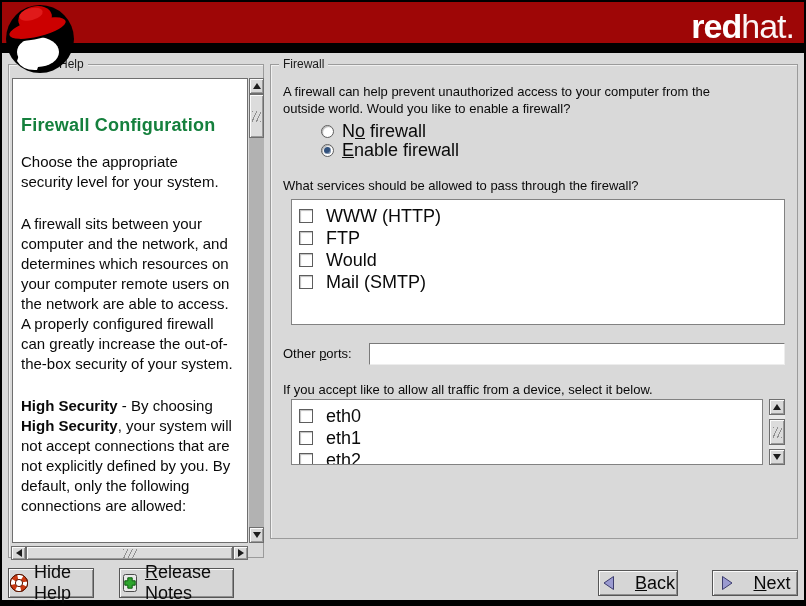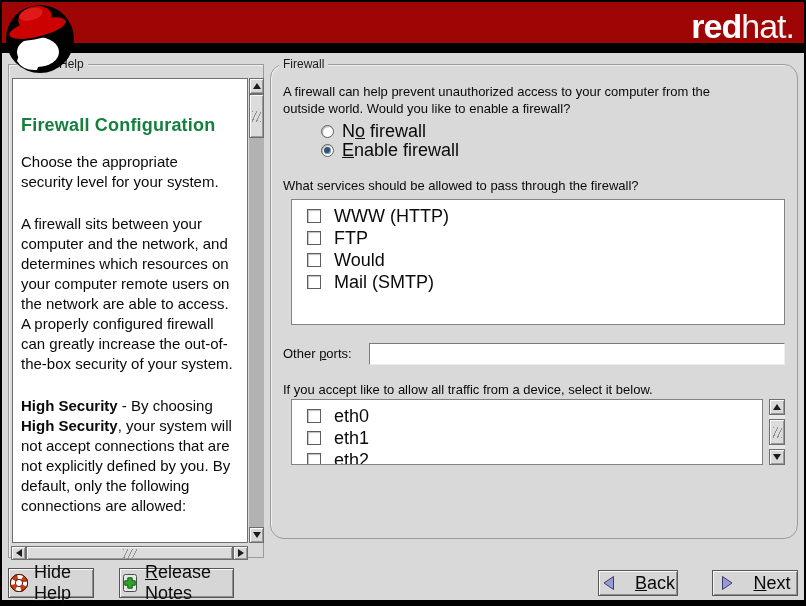--- a/index.html
+++ b/index.html
@@ -19,21 +19,21 @@
   
   #content { position:absolute; left:2px; top:53px; width:802px; height:547px; background:var(--bg,#d9d9d9); }
 
   
   .frame { position:absolute; border:1px solid #9b9b9b;
            box-shadow: inset 1px 1px 0 #f0f0f0; }
   .frame-label { position:absolute; top:-8px; left:8px; background:var(--bg,#d9d9d9);
                  padding:0 4px; font-size:12px; color:#1a1a1a; line-height:15px; }
 
   #help-frame  { left:8px;  top:64px; width:256px; height:494px; }
-  #fw-frame    { left:270px; top:64px; width:528px; height:475px;border-radius:14px; }
+  #fw-frame    { left:270px; top:64px; width:528px; height:475px; }
 
   
   #help-viewport { position:absolute; left:3px; top:13px; width:236px; height:465px;
                    background:#fff; border:1px solid #6f6f6f; overflow:hidden;
                    padding:0 6px 0 8px; }
   #help-title { font-size:18px; font-weight:700; color:#15803d; margin:36px 0 16px 0; letter-spacing:.2px; }
   .help-p { font-size:15px; line-height:20px; color:#0a0a0a; white-space:pre-line; margin:0 0 22px 0; }
   .help-p .b { font-weight:700; }
   .help-p.bullet { padding-left:20px; margin-bottom:4px;text-align:center; }
 
@@ -75,21 +75,21 @@
            border:1px solid #5d5d5d; box-shadow: inset 1px 1px 1px rgba(0,0,0,.3);
            margin-right:8px; position:relative; flex:0 0 auto; }
   .radio .dot { position:absolute; left:2px; top:2px; width:7px; height:7px; border-radius:50%;
                 background:var(--radio_selected,#31517d); box-shadow: inset -1px -1px 0 rgba(255,255,255,.4); }
   .lab { font-size:18px; color:#0a0a0a; }
   .mn { text-decoration:underline; }
 
   .listbox { position:absolute; background:#fff; border:1px solid #828282; overflow:hidden; padding-top:5px; }
   #services-box { left:20px; top:134px; width:494px; height:126px; }
   #devices-box  { left:20px; top:334px; width:472px; height:66px; }
-  .check-row { display:flex; align-items:center; height:22px; padding-left:15px; }
+  .check-row { display:flex; align-items:center; height:22px; padding-left:7px; }
   .checkbox { width:14px; height:14px; background:#fff; border:1px solid #5d5d5d;
               box-shadow: inset 1px 1px 1px rgba(0,0,0,.25); margin-right:13px; flex:0 0 auto; }
 
   #other-ports-label { position:absolute; left:12px; top:281px; font-size:13px; color:#0a0a0a; }
   #other-ports-input { position:absolute; left:98px; top:278px; width:416px; height:22px;
                        background:#fff; border:1px solid; border-color:#7a7a7a #ededed #ededed #7a7a7a;
                        font-size:13px; padding:0 4px; outline:none; font-family:"Liberation Sans",sans-serif; }
 
   #dev-vscroll { position:absolute; left:498px; top:334px; width:16px; height:66px;
                  display:flex; flex-direction:column; background:#e8e8e8; }

